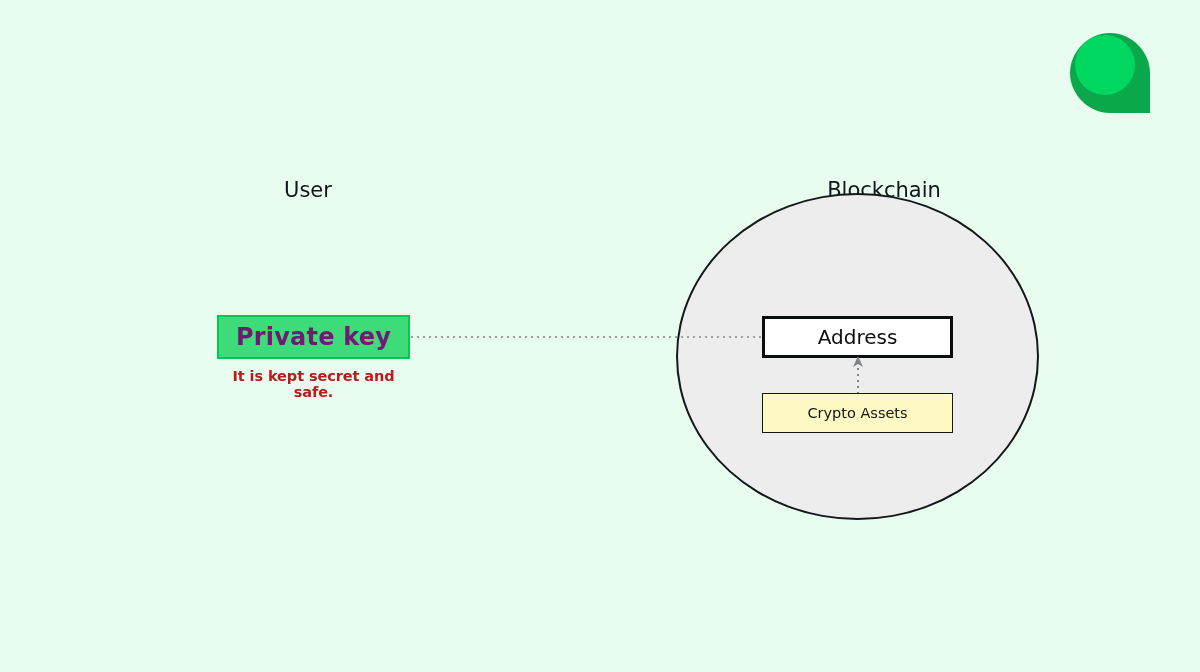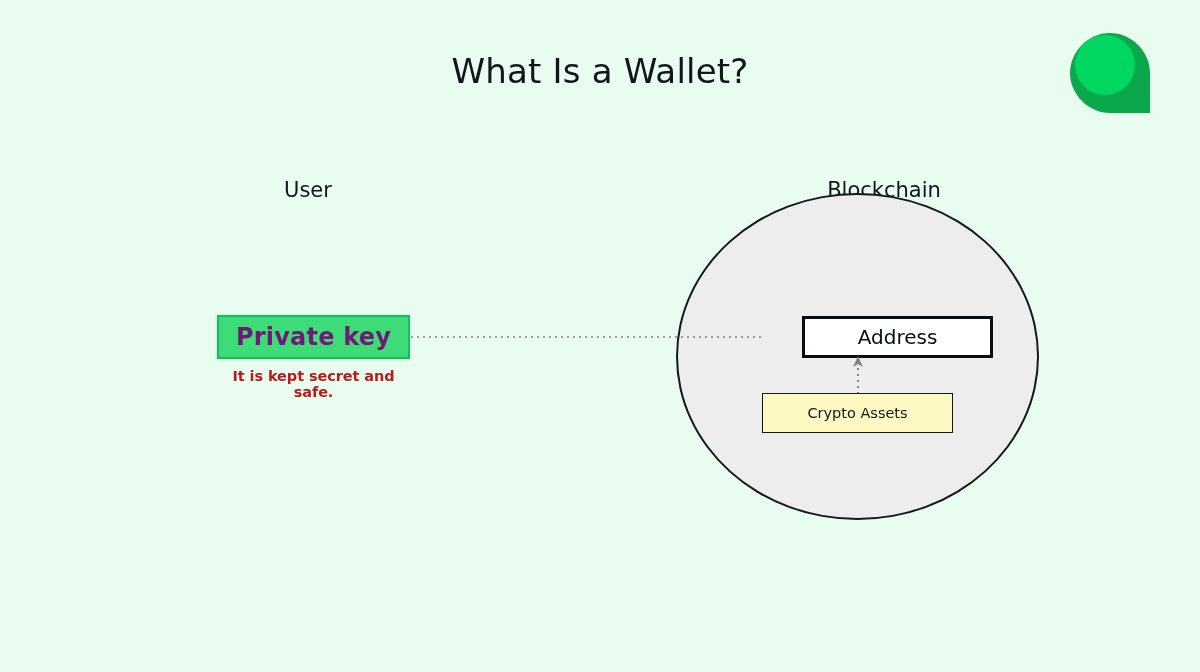--- a/index.html
+++ b/index.html
@@ -125,21 +125,20 @@
     left: 762px;
     top: 316px;
     width: 191px;
     height: 42px;
     box-sizing: border-box;
     background: #ffffff;
     border: 3px solid #0a0d0f;
     display: flex;
     align-items: center;
     justify-content: center;
-    margin-left: 40px;
   }
   .address-label {
     font-size: 20px;
     font-weight: 400;
     color: #0b0f12;
   }
 
   
   .assets-box {
     position: absolute;
@@ -167,21 +166,20 @@
     top: 356px;
     width: 14px;
     height: 38px;
   }
 </style>
 </head>
 <body>
 
 <div class="slide">
 
-  <div class="title">What Is a Wallet?</div>
 
   <div class="logo">
     <svg width="84" height="84" viewBox="0 0 84 84" xmlns="http://www.w3.org/2000/svg">
       <path d="M42 2 C63.5 2 82 20.5 82 42 L82 82 L42 82 C20.5 82 2 63.5 2 42 C2 20.5 20.5 2 42 2 Z" fill="#0aa84a"></path>
       <circle cx="37" cy="34" r="30" fill="#00d760"></circle>
     </svg>
   </div>
 
   <div class="col-label user">User</div>
   <div class="col-label blockchain">Blockchain</div>

